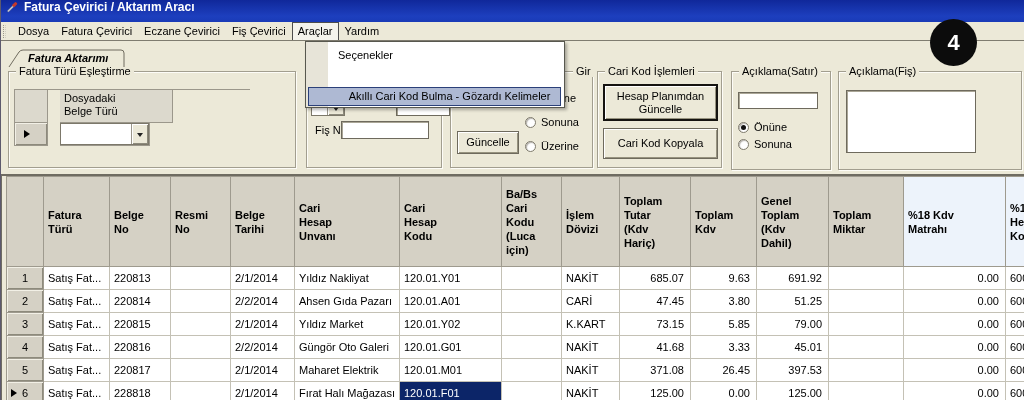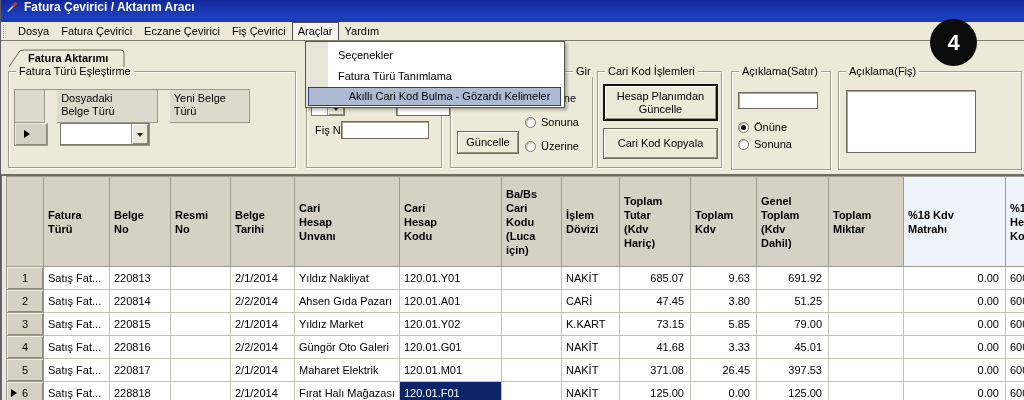--- a/index.html
+++ b/index.html
@@ -19,21 +19,21 @@
   .titlebar .ttl { color:#fff; font-weight:bold; font-size:12px; margin-left:5px; }
 
   
   .menubar { position:absolute; left:0; top:22px; right:0; height:19px; background:#ece9d8;
     border-bottom:1px solid #7f7c70; display:flex; align-items:stretch; z-index:10; }
   .grip { width:3px; margin:3px 6px 2px 3px; border-left:1px dotted #9a978a; border-right:1px dotted #cfcdc2; }
   .menu-item { padding:3px 6px 2px 6px; line-height:13px; }
   .menu-item.open { background:#f4f3ec; border:1px solid #4d4d4d; border-bottom:none; padding:2px 5px 8px 5px; }
 
   
-  .tab-wrap { position:absolute; left:8px; top:49px; width:122px; height:18px; z-index:5; }
+  .tab-wrap { position:absolute; left:8px; top:49px; width:122px; height:18px; z-index:5;font-style:italic; }
   .tab-wrap svg { position:absolute; left:0; top:0; }
   .tab-label { position:absolute; left:20px; top:3px; font-weight:bold; }
 
   
   .groupbox { position:absolute; border:1px solid #a29e8f;
     box-shadow:inset 1px 1px 0 #fdfcf7, 1px 1px 0 #fdfcf7; z-index:1; }
   .gtitle { position:absolute; top:-7px; left:7px; background:#ece9d8; padding:0 3px; line-height:12px; }
 
   
   .mg { position:absolute; left:5px; top:17px; width:236px; border-left:1px solid #9b978b; border-top:1px solid #9b978b; }
@@ -132,22 +132,20 @@
   <span class="tab-label">Fatura Aktarımı</span>
 </div>
 
 <div class="groupbox" style="left:8px; top:71px; width:288px; height:97px;padding-left:44px;">
   <span class="gtitle">Fatura Türü Eşleştirme</span>
   <div class="mg">
     <div class="mg-row mg-head">
       <div class="mg-cell mg-c0"></div>
       <div class="mg-cell mg-c1">Dosyadaki
 Belge Türü</div>
-      <div class="mg-cell mg-c2">Yeni Belge
-Türü</div>
     </div>
     <div class="mg-row mg-body">
       <div class="mg-cell mg-c0 mg-selcell">
         <span class="tri"></span>
       </div>
       <div class="mg-cell mg-c2">
         <div class="combo">
           <div class="combo-field"></div>
           <div class="combo-btn">
               <span class="dda"></span>
@@ -378,17 +376,16 @@
           <td class="num">0.00</td>
           <td>600</td>
         </tr>
       </tbody>
     </table>
 </div>
 
 <div id="dropdown">
   <div class="mgutter"></div>
   <div class="mi" style="top:3px;">Seçenekler</div>
-  <div class="mi" style="top:24px;">Fatura Türü Tanımlama</div>
   <div class="mi hl" style="top:45px;text-align:center;">Akıllı Cari Kod Bulma - Gözardı Kelimeler</div>
 </div>
 
 <div id="badge">4</div>
 
 </body></html>

